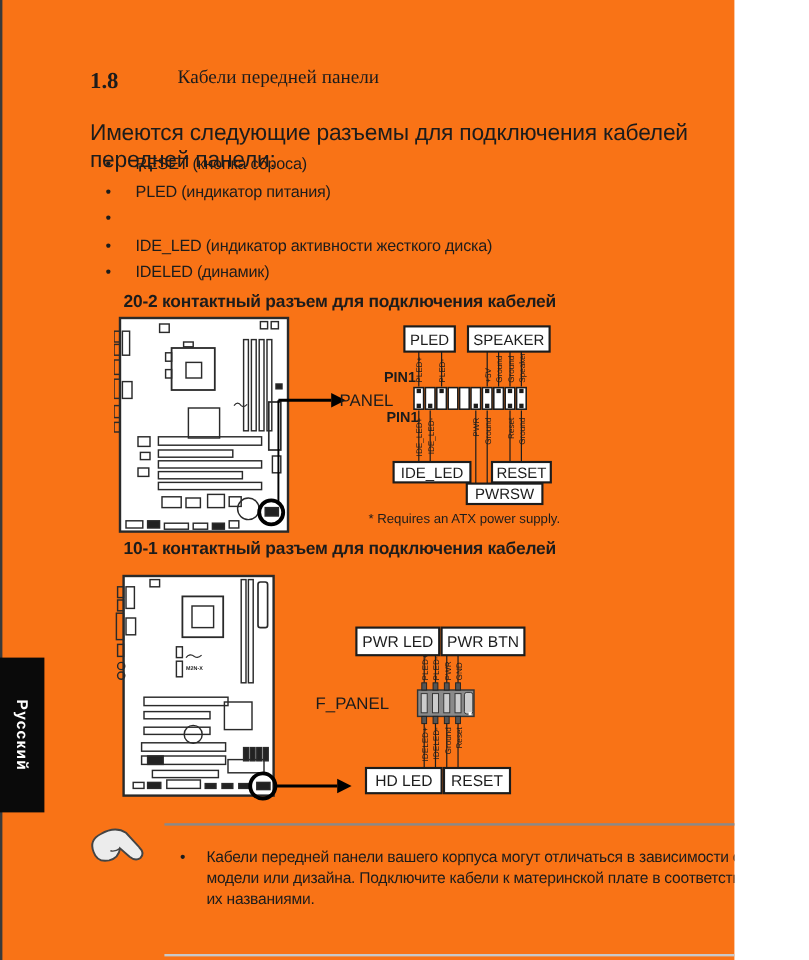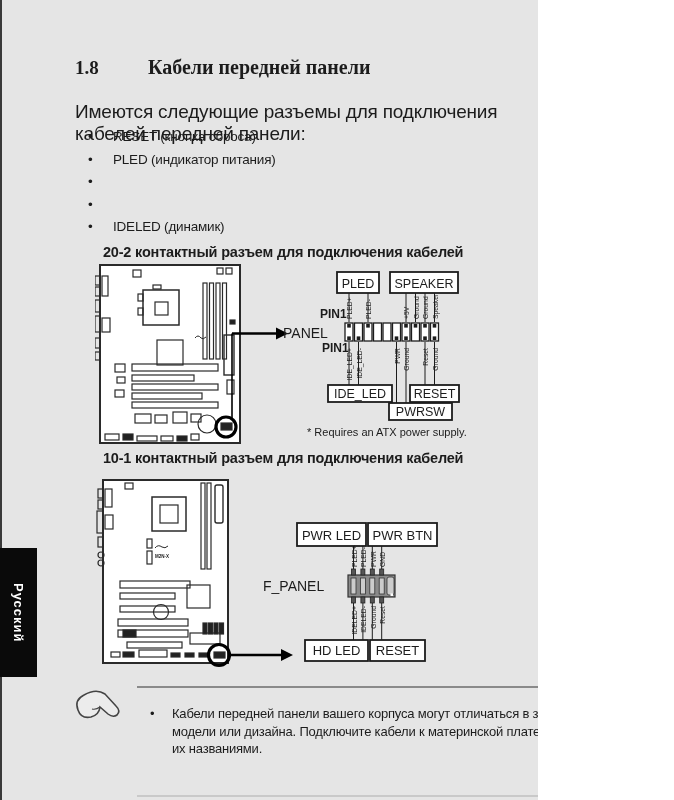--- a/index.html
+++ b/index.html
@@ -1,25 +1,25 @@
 <!DOCTYPE html>
 <html><head>
 <meta charset="utf-8">
 <style>
   html,body{margin:0;padding:0;background:#fff;}
-  .page{position:relative;width:538px;height:800px;background:#e5e5e5;overflow:hidden;
+  .page{position:relative;width:612px;height:800px;background:#f97316;overflow:hidden;
         font-family:"Liberation Sans",sans-serif;color:#1c1c1c;}
   .abs{position:absolute;}
   
   .edge-left{left:0;top:0;width:2px;height:800px;background:#3a3a3a;}
   .edge-right-black{left:663px;top:0;width:3px;height:800px;background:#141414;}
   .edge-right-gray{left:666px;top:0;width:8px;height:800px;background:#8f8f8f;}
   
   .h-num{left:75px;top:57px;font-family:"Liberation Serif",serif;font-weight:bold;font-size:19px;}
-  .h-title{left:148px;top:56px;font-family:"Liberation Serif",serif;font-weight:bold;font-size:20px;}
+  .h-title{left:148px;top:56px;font-family:"Liberation Serif",serif;font-weight:normal;font-size:16px;}
   .intro{left:75px;top:101px;font-size:19px;letter-spacing:-0.2px;}
   .blist{left:75px;top:129px;width:520px;}
   .bitem{position:relative;height:22.5px;font-size:13.5px;letter-spacing:-0.2px;}
   .bdot{position:absolute;left:13px;top:0;}
   .btxt{position:absolute;left:38px;top:0;}
   .subhead{font-size:14.5px;font-weight:bold;letter-spacing:-0.2px;}
   .sub1{left:103px;top:244px;}
   .sub2{left:103px;top:450px;}
   
   .lang-tab{left:0;top:548px;width:37px;height:129px;background:#0a0a0a;display:flex;
@@ -59,20 +59,21 @@
       </div>
     <div class="bitem">
       <span class="bdot">•</span>
       <span class="btxt">PLED (индикатор питания)</span>
       </div>
     <div class="bitem">
       <span class="bdot">•</span>
       </div>
     <div class="bitem">
       <span class="bdot">•</span>
+      <span class="btxt">IDE_LED (индикатор активности жесткого диска)</span>
       </div>
     <div class="bitem">
       <span class="bdot">•</span>
       <span class="btxt">IDELED (динамик)</span>
       </div>
   </div>
 
   <div class="abs subhead sub1">20-2 контактный разъем для подключения кабелей</div>
 
   <svg class="abs diag1" viewBox="0 0 375 190" width="375" height="190">

